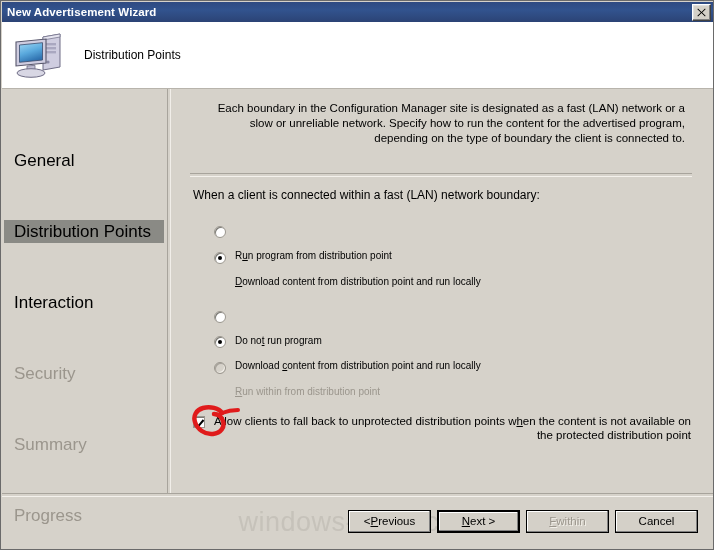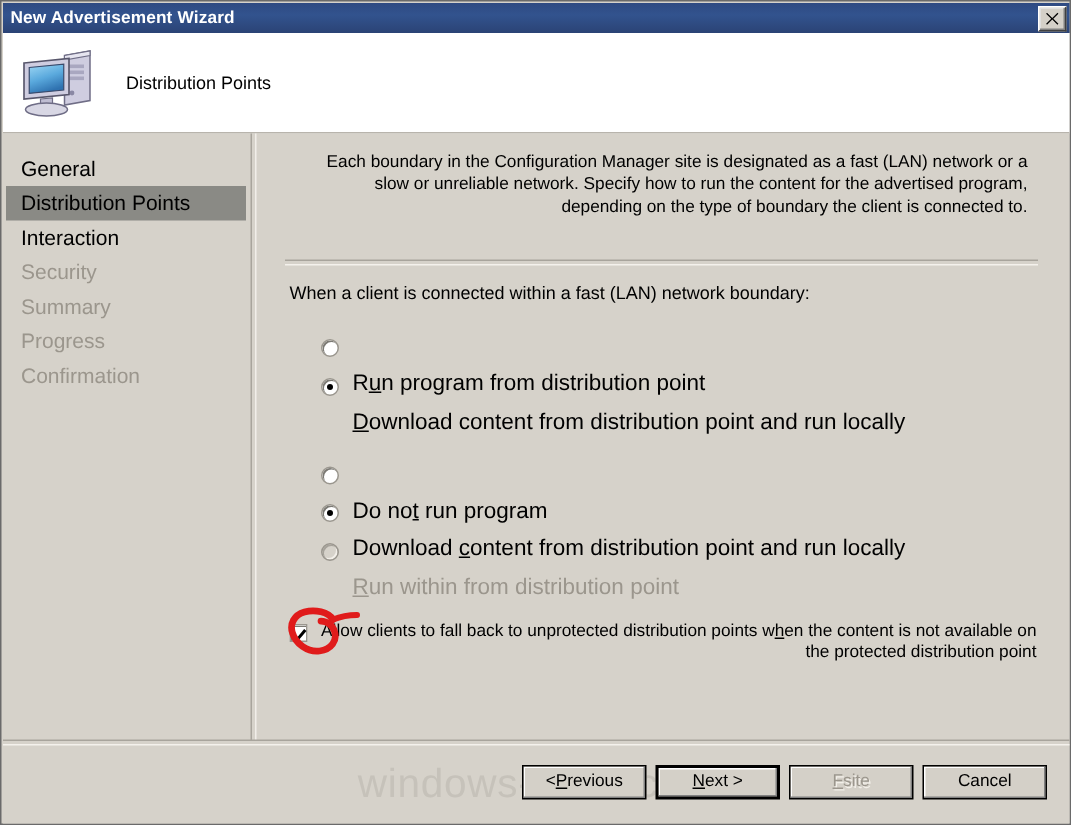--- a/index.html
+++ b/index.html
@@ -108,24 +108,25 @@
     position: absolute;
     left: 0; top: 0;
     width: 163px; height: 405px;
     padding-top: 12px;
     box-sizing: border-box;
   }
   .sidebar-item {
     height: 23px;
     line-height: 23px;
     padding-left: 12px;
-    font-size: 14px;
+    font-size: 17px;
     color: #000;
     white-space: nowrap;
     cursor: default;
+    margin-top: 48px;
   }
   .sidebar-item.disabled { color: #9b968d; }
   .sidebar-item.active {
     background: #8a8a85;
     color: #000;
     margin-left: 2px;
     padding-left: 10px;
     width: 160px;
     box-sizing: border-box;
   }
@@ -205,21 +206,21 @@
   .radio.checked::after {
     content: "";
     position: absolute;
     left: 3px; top: 3px;
     width: 4px; height: 4px;
     border-radius: 50%;
     background: #000;
   }
   .opt-label {
     margin-left: 9px;
-    font-size: 15px;
+    font-size: 10px;
     color: #000;
     white-space: nowrap;
     margin-top: 47px;
   }
   .opt-label.disabled { color: #9b968d; }
   .opt-label u { text-decoration: underline; }
 
   .check-row {
     position: absolute;
     left: 21px; top: 325px;
@@ -440,21 +441,21 @@
           <span>revious</span>
         </button>
       <button class="btn default">
           <span></span>
           <u>N</u>
           <span>ext &gt;</span>
         </button>
       <button class="btn disabled">
           <span></span>
           <u>F</u>
-          <span>site</span>
+          <span>within</span>
         </button>
       <button class="btn">
           <span></span>
           <u></u>
           <span>Cancel</span>
         </button>
     </div>
 
   </div>
 </div>

